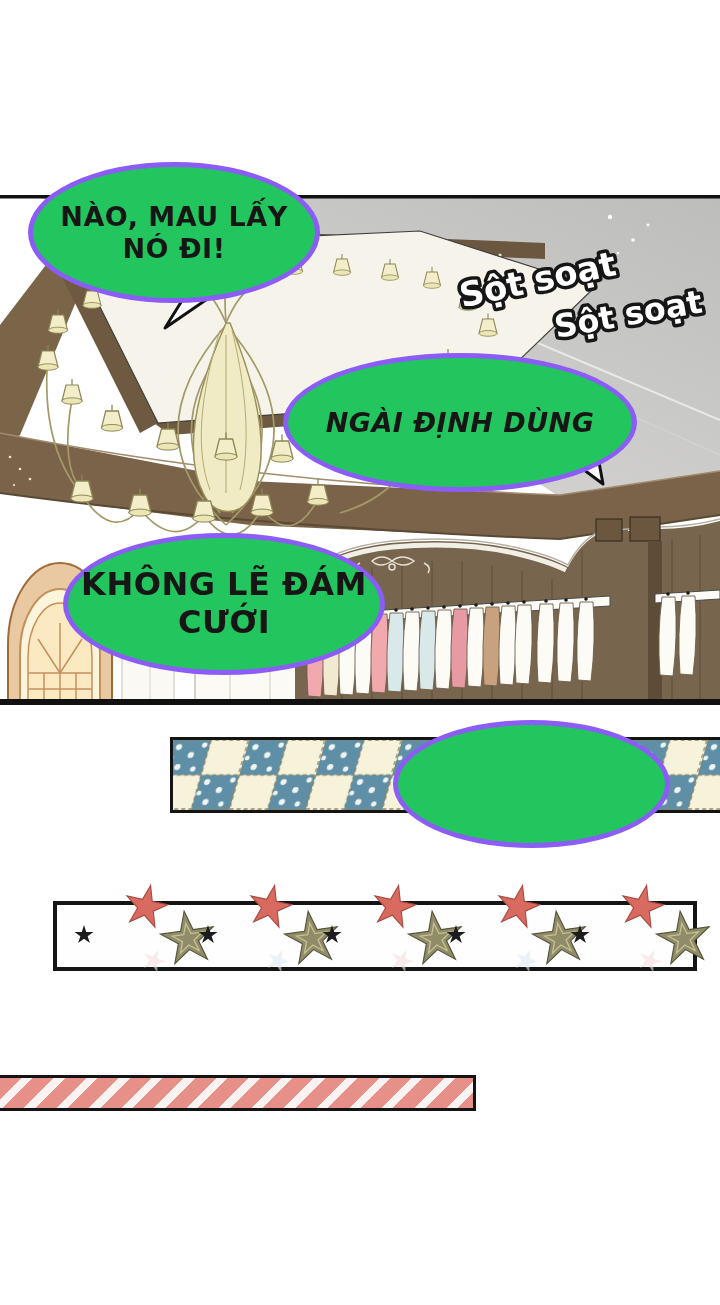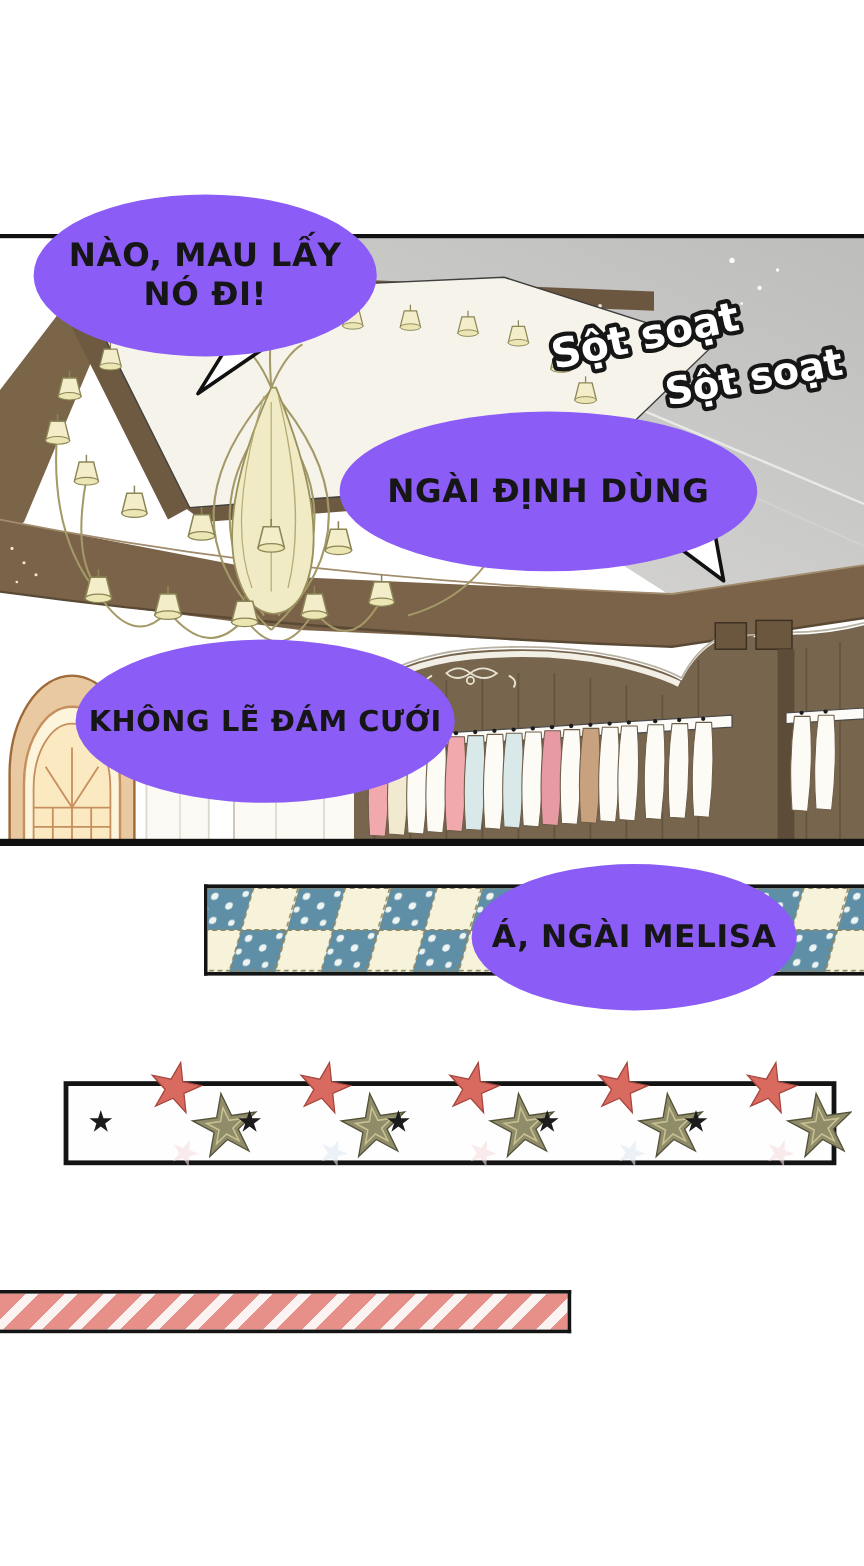--- a/index.html
+++ b/index.html
@@ -1,26 +1,26 @@
 <!DOCTYPE html>
 <html><head>
 <meta charset="utf-8">
 <style>
   html,body{margin:0;padding:0;background:#ffffff;}
   .page{position:relative;width:720px;height:1305px;background:#ffffff;overflow:hidden;
         font-family:"DejaVu Sans","Liberation Sans",sans-serif;}
   .panel-art{position:absolute;left:0;top:195px;width:720px;height:510px;z-index:1;}
   .tails{position:absolute;left:0;top:0;width:720px;height:1305px;z-index:2;}
-  .bubble{position:absolute;background:#8b5cf6;border:2px solid #8b5cf6;border-radius:50%;
+  .bubble{position:absolute;background:#22c55e;border:5px solid #8b5cf6;border-radius:50%;
           display:flex;align-items:center;justify-content:center;text-align:center;
           font-weight:bold;color:#161616;z-index:3;line-height:1.18;letter-spacing:.5px;}
   .bubble span{display:block;}
   .b1{left:28px;top:162px;width:282px;height:131px;font-size:27px;}
-  .b2{left:283px;top:343px;width:344px;height:129px;font-size:27px;}
-  .b3{left:63px;top:533px;width:312px;height:132px;font-size:24px;}
+  .b2{left:283px;top:353px;width:344px;height:129px;font-size:27px;font-style:italic;}
+  .b3{left:63px;top:533px;width:312px;height:132px;font-size:32px;}
   .b4{left:393px;top:720px;width:267px;height:118px;font-size:26px;}
   .tape{position:absolute;z-index:1;box-sizing:border-box;}
   .tape-diamond{left:170px;top:737px;width:550px;height:76px;border:3px solid #141414;border-right:none;}
   .tape-diamond svg{display:block;width:100%;height:100%;}
   .tape-stars{left:40px;top:872px;width:670px;height:105px;}
   .tape-stripes{left:0;top:1075px;width:476px;height:36px;border:3px solid #141414;border-left:none;
     background:repeating-linear-gradient(135deg,#e69089 0 15px,#faf3f1 15px 23px);}
 </style>
 </head>
 <body>
@@ -351,17 +351,16 @@
   </div>
 
   <div class="bubble b3">
     <div>
       <span>KHÔNG LẼ ĐÁM CƯỚI</span>
     </div>
   </div>
 
   <div class="bubble b4">
     <div>
-      <span>Á, NGÀI MELISA</span>
     </div>
   </div>
 
 </div>
 
 </body></html>

